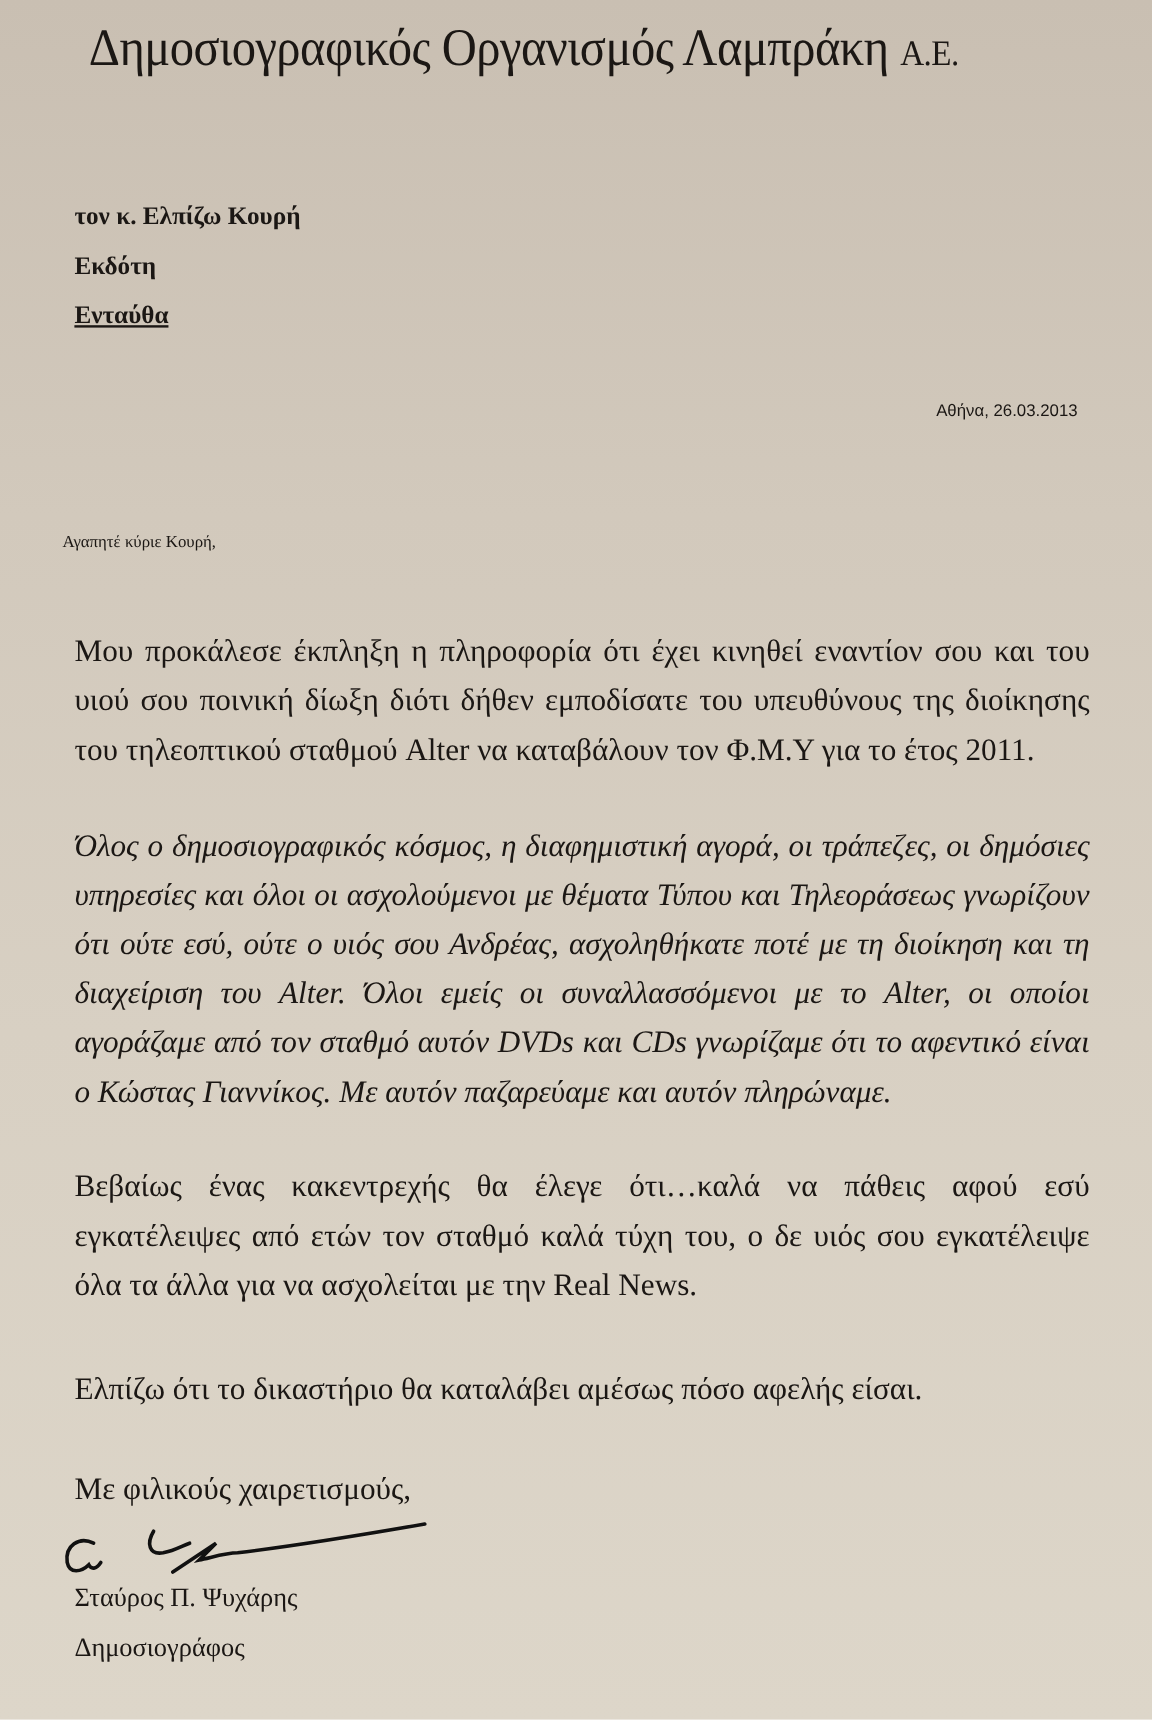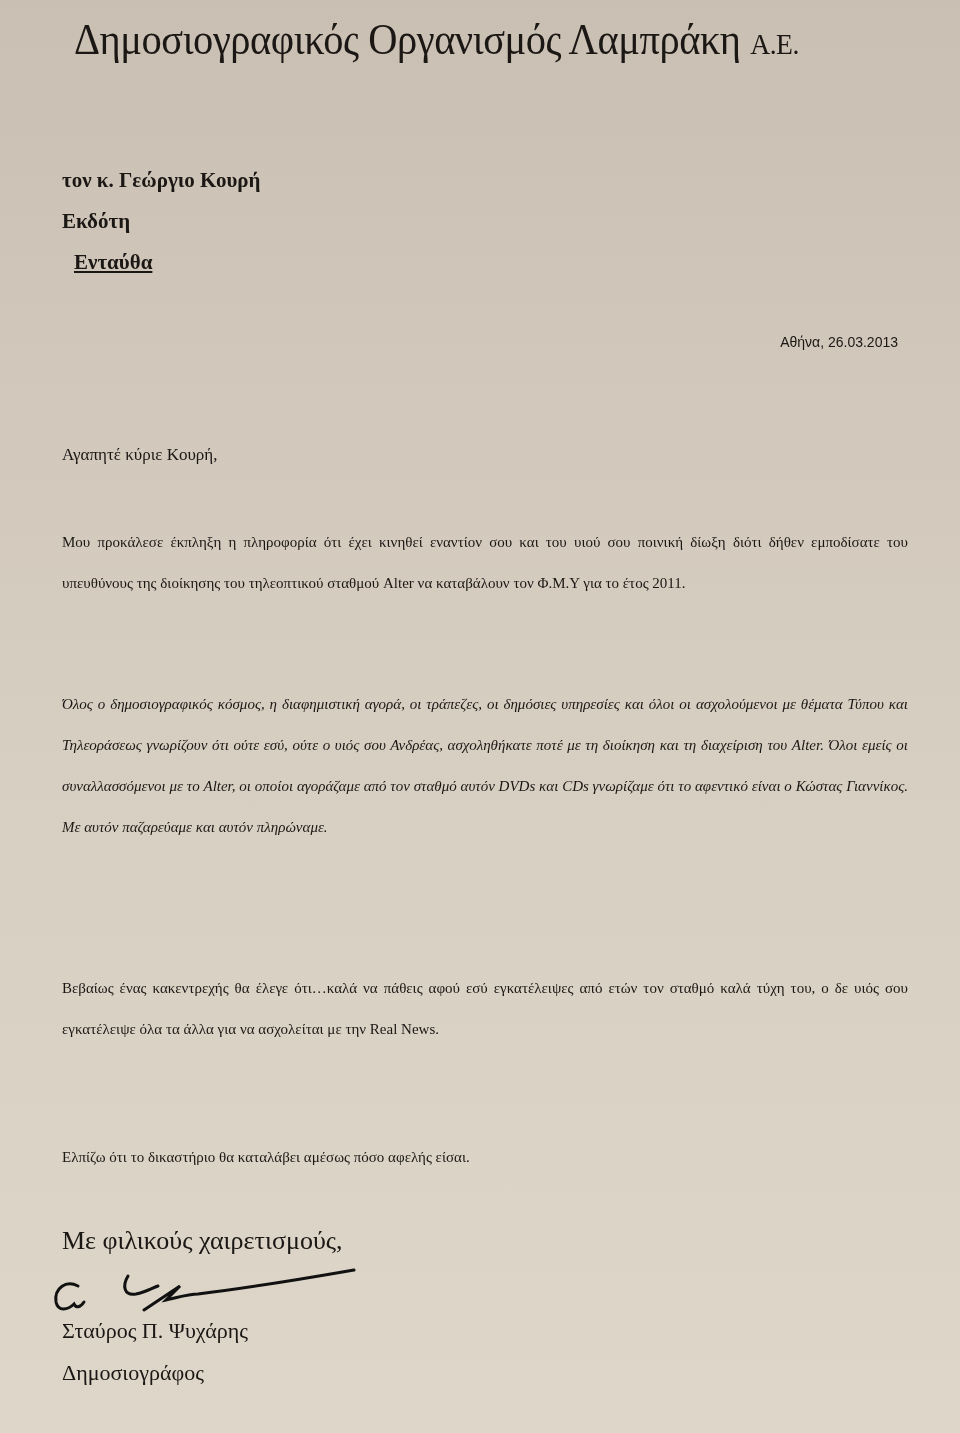--- a/index.html
+++ b/index.html
@@ -23,37 +23,37 @@
     transform-origin: left top;
   }
   .letterhead .suffix { font-size: 30px; }
   .recipient {
     position: absolute;
     left: 62px; top: 160px;
     font-weight: bold;
     font-size: 21px;
     line-height: 41px;
   }
-  .recipient .u { text-decoration: underline; margin-left: 12px; }
+  .recipient .u { text-decoration: underline; }
   .date {
     position: absolute;
     right: 62px; top: 318px;
     font-family: "Liberation Sans", "DejaVu Sans", sans-serif;
     font-size: 14px;
     margin-top: 16px;
   }
   .salutation {
     position: absolute;
-    left: 62px; top: 445px;
-    font-size: 17px;
+    left: 52px; top: 445px;
+    font-size: 14px;
   }
   .para {
     position: absolute;
     left: 62px; width: 846px;
-    font-size: 15px;
+    font-size: 26px;
     line-height: 41px;
     text-align: justify;
     text-align-last: left;
   }
   .p1 { top: 522px; }
   .p2 { top: 684px; font-style: italic; }
   .p3 { top: 968px; }
   .p4 { top: 1137px; }
   .closing {
     position: absolute;
@@ -76,21 +76,21 @@
 <body>
 
 <div class="page">
 
   <div class="letterhead">
     <span>Δημοσιογραφικός Οργανισμός Λαμπράκη</span>
     <span class="suffix">Α.Ε.</span>
   </div>
 
   <div class="recipient">
-    <div>τον κ. Γεώργιο Κουρή</div>
+    <div>τον κ. Ελπίζω Κουρή</div>
     <div>Εκδότη</div>
     <div class="u">Ενταύθα</div>
   </div>
 
   <div class="date">Αθήνα, 26.03.2013</div>
 
   <div class="salutation">Αγαπητέ κύριε Κουρή,</div>
 
   <p class="para p1" style="margin:0">Μου προκάλεσε έκπληξη η πληροφορία ότι έχει κινηθεί εναντίον σου και του υιού σου ποινική δίωξη διότι δήθεν εμποδίσατε του υπευθύνους της διοίκησης του τηλεοπτικού σταθμού Alter να καταβάλουν τον Φ.Μ.Υ για το έτος 2011.</p>
   <p class="para p2" style="margin:0">Όλος ο δημοσιογραφικός κόσμος, η διαφημιστική αγορά, οι τράπεζες, οι δημόσιες υπηρεσίες και όλοι οι ασχολούμενοι με θέματα Τύπου και Τηλεοράσεως γνωρίζουν ότι ούτε εσύ, ούτε ο υιός σου Ανδρέας, ασχοληθήκατε ποτέ με τη διοίκηση και τη διαχείριση του Alter. Όλοι εμείς οι συναλλασσόμενοι με το Alter, οι οποίοι αγοράζαμε από τον σταθμό αυτόν DVDs και CDs γνωρίζαμε ότι το αφεντικό είναι ο Κώστας Γιαννίκος. Με αυτόν παζαρεύαμε και αυτόν πληρώναμε.</p>

